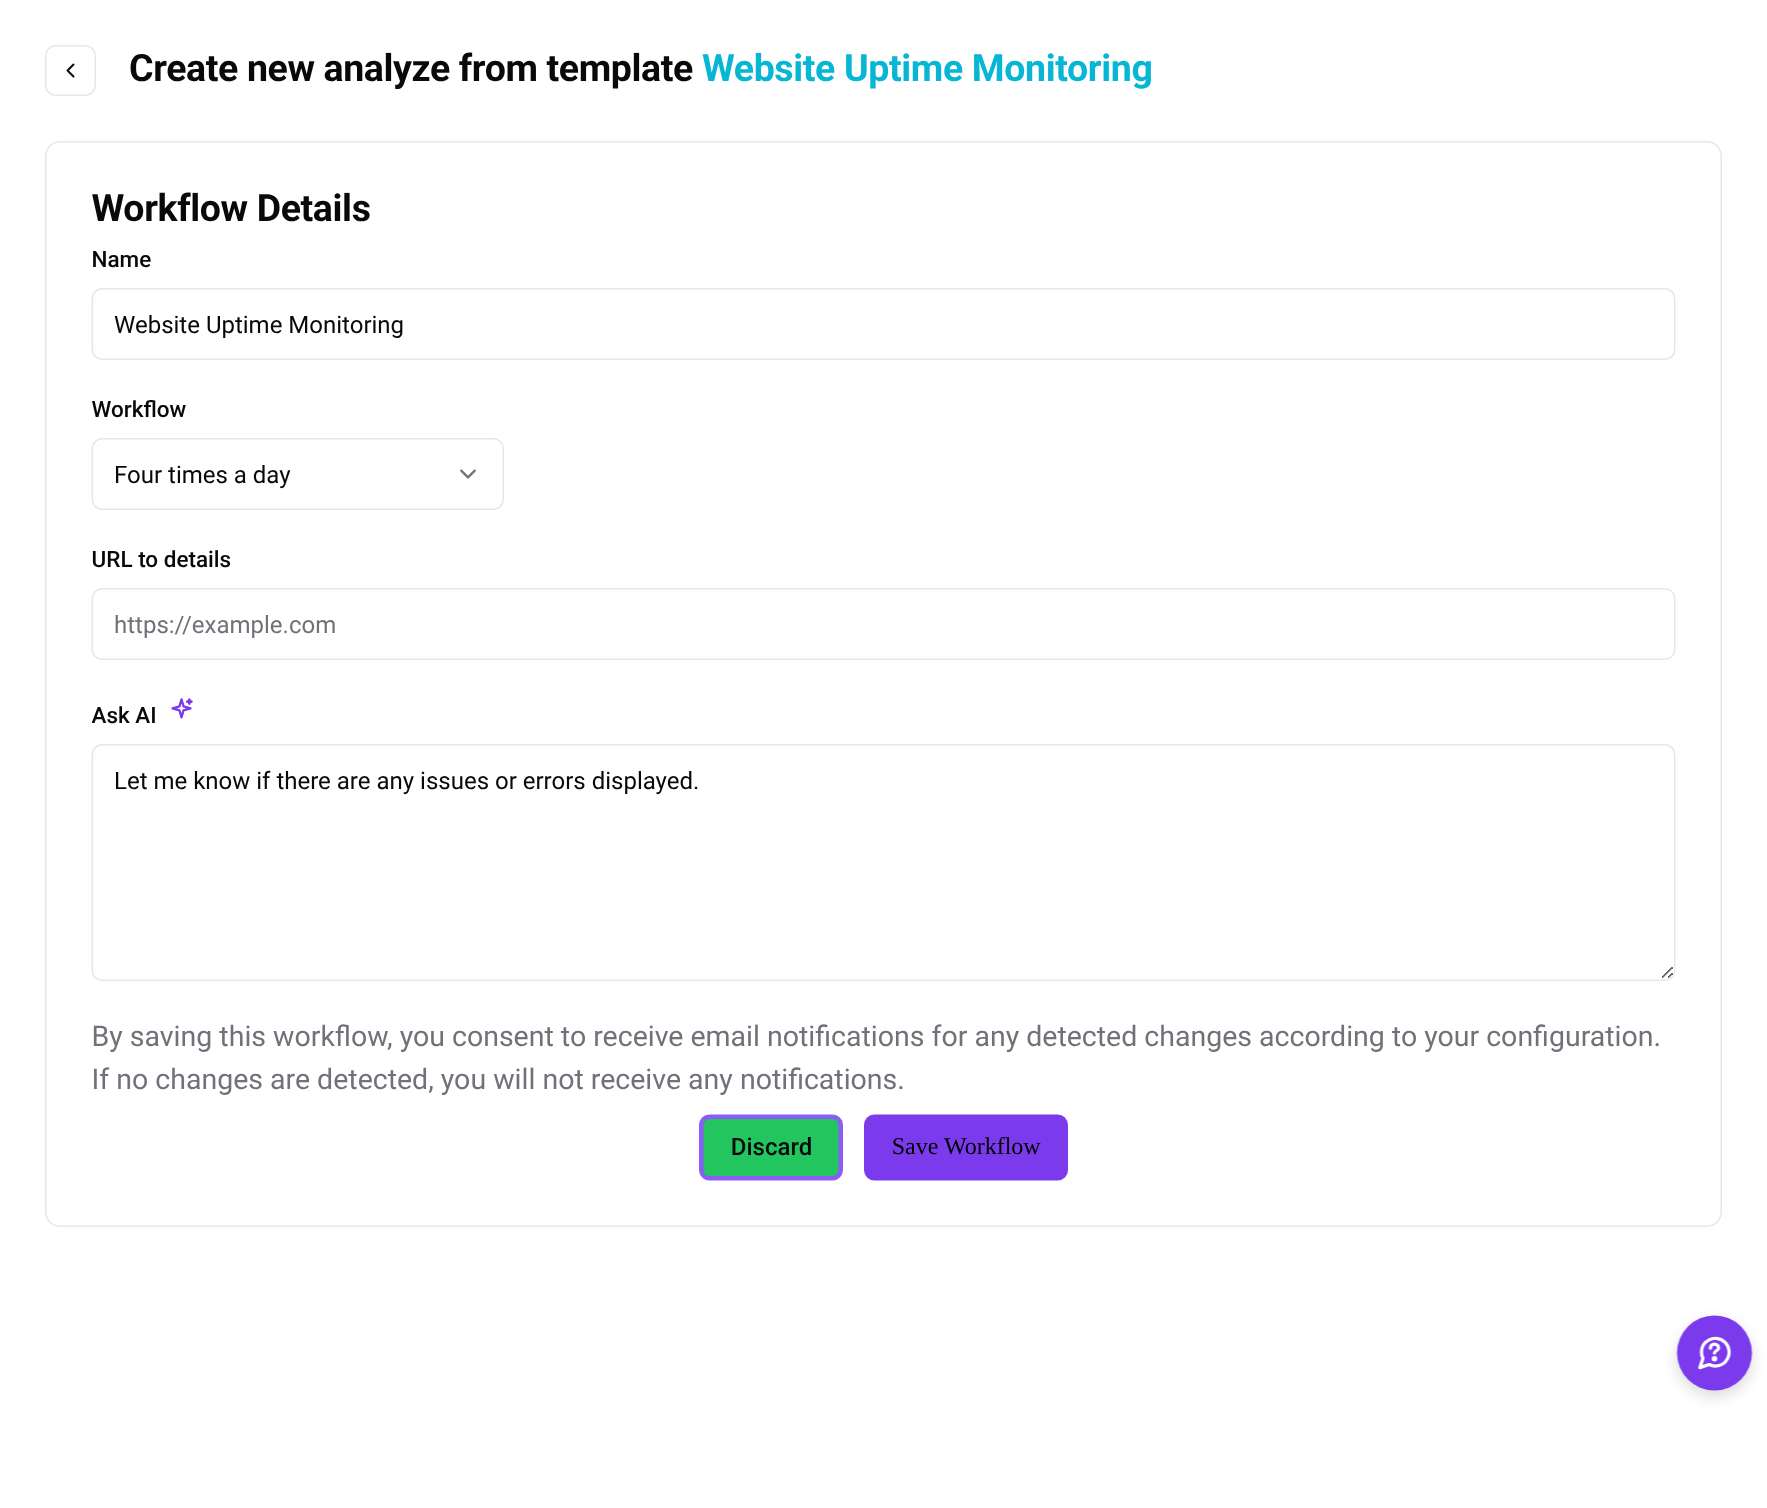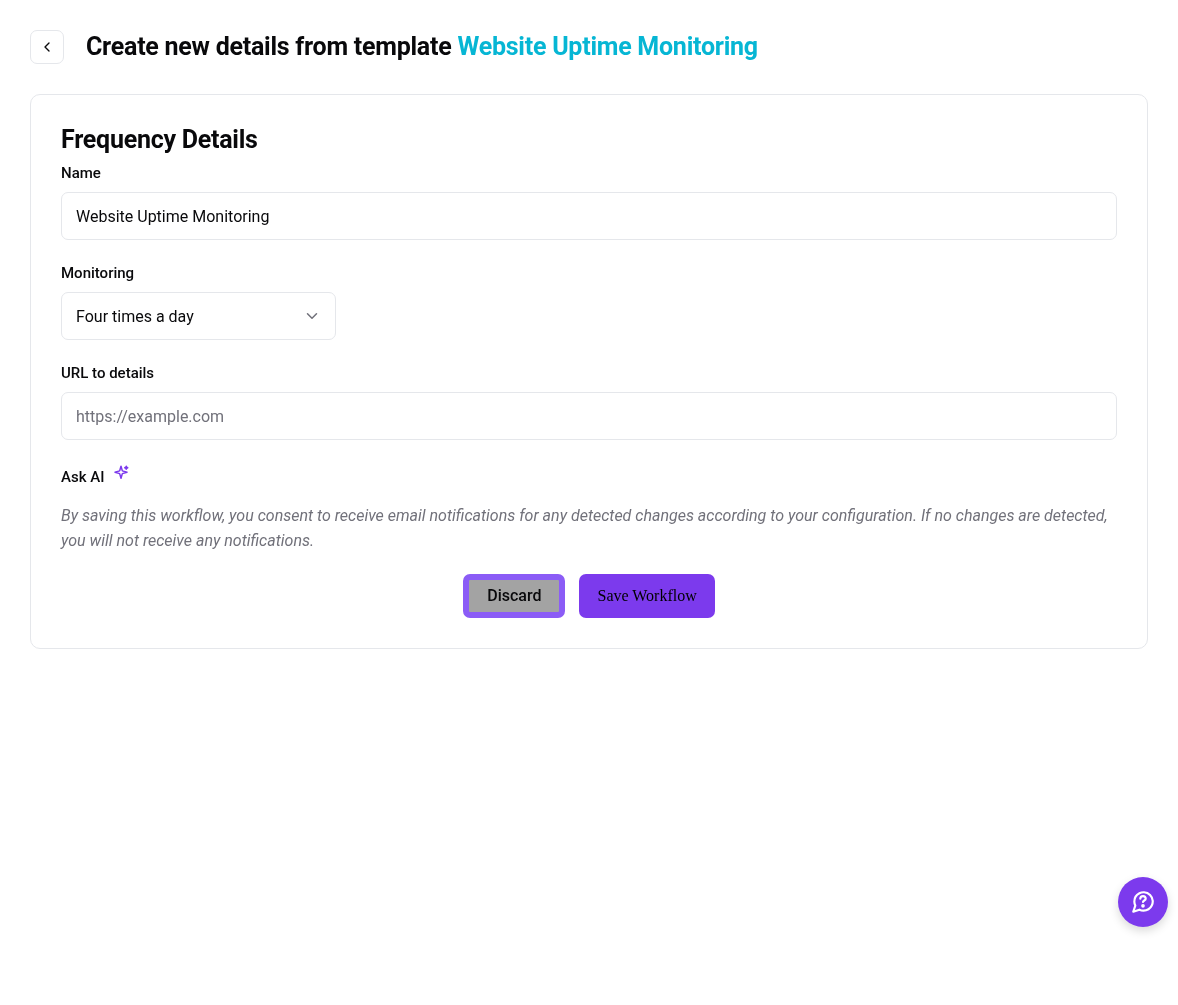--- a/index.html
+++ b/index.html
@@ -112,45 +112,44 @@
       border: 1px solid #e5e7eb;
       border-radius: 7px;
       background: #ffffff;
       color: #09090b;
       outline: none;
       resize: both;
       font-family: inherit;
       line-height: 1.5;
     }
     .consent-text {
-      font-size: 16px;
-      font-style: italic;
+      font-size: 19px;
       color: #71717a;
       line-height: 1.55;
       margin-top: 18px;
-      margin-bottom: 20px;
+      margin-bottom: 8px;
     }
     .button-row {
       display: flex;
       justify-content: center;
       gap: 14px;
     }
     .btn {
       height: 44px;
       padding: 0 18px;
       border-radius: 7px;
       font-size: 16px;
       font-weight: 500;
       cursor: pointer;
       border: none;
       font-family: inherit;
     }
     .btn-secondary {
-      background: #a3a3a3;
-      border: 6px solid #8b5cf6;
+      background: #22c55e;
+      border: 3px solid #8b5cf6;
       color: #09090b;
     }
     .btn-primary {
       background: #7c3aed;
       color: #000000;
       font-family: Liberation Serif, serif;
     }
     .fab {
       position: fixed;
       bottom: 78px;
@@ -174,34 +173,34 @@
 </head>
 <body>
 
 <div class="header">
   <button class="back-btn">
     <svg width="16" height="16" viewBox="0 0 24 24" fill="none" stroke="#09090b" stroke-width="2" stroke-linecap="round" stroke-linejoin="round">
         <polyline points="15 18 9 12 15 6"></polyline>
       </svg>
   </button>
   <h1 class="header-title">
-    <span>Create new details from template </span><a class="template-link">Website Uptime Monitoring</a>
+    <span>Create new analyze from template </span><a class="template-link">Website Uptime Monitoring</a>
   </h1>
 </div>
 
 <div class="card">
-  <h2 class="card-title">Frequency Details</h2>
+  <h2 class="card-title">Workflow Details</h2>
 
   <div class="form-group">
     <label class="form-label">Name</label>
     <input type="text" class="form-input" value="Website Uptime Monitoring" style="">
   </div>
 
   <div class="form-group">
-    <label class="form-label">Monitoring</label>
+    <label class="form-label">Workflow</label>
     <div class="form-select">
       <span>Four times a day</span>
       <span class="chevron-down">
         <svg width="18" height="18" viewBox="0 0 24 24" fill="none" stroke="currentColor" stroke-width="2" stroke-linecap="round" stroke-linejoin="round">
             <polyline points="6 9 12 15 18 9"></polyline>
           </svg>
       </span>
     </div>
   </div>
 
@@ -213,20 +212,21 @@
   <div class="form-group" style="margin-bottom:0">
     <div class="form-label-row">
       <label class="form-label" style="margin-bottom:0">Ask AI</label>
       <span>
         <svg width="18" height="18" viewBox="0 0 24 24" fill="none" stroke="#7c3aed" stroke-width="2" stroke-linecap="round" stroke-linejoin="round">
           <path d="M12 3 L13.8 9.2 L20 11 L13.8 12.8 L12 19 L10.2 12.8 L4 11 L10.2 9.2 Z"></path>
           <path d="M19 3 L19.6 4.4 L21 5 L19.6 5.6 L19 7 L18.4 5.6 L17 5 L18.4 4.4 Z"></path>
         </svg>
       </span>
     </div>
+    <textarea class="form-textarea" style="">Let me know if there are any issues or errors displayed.</textarea>
   </div>
 
   <p class="consent-text">By saving this workflow, you consent to receive email notifications for any detected changes according to your configuration. If no changes are detected, you will not receive any notifications.</p>
 
   <div class="button-row">
     <button class="btn btn-secondary">Discard</button>
     <button class="btn btn-primary">Save Workflow</button>
   </div>
 </div>
 

